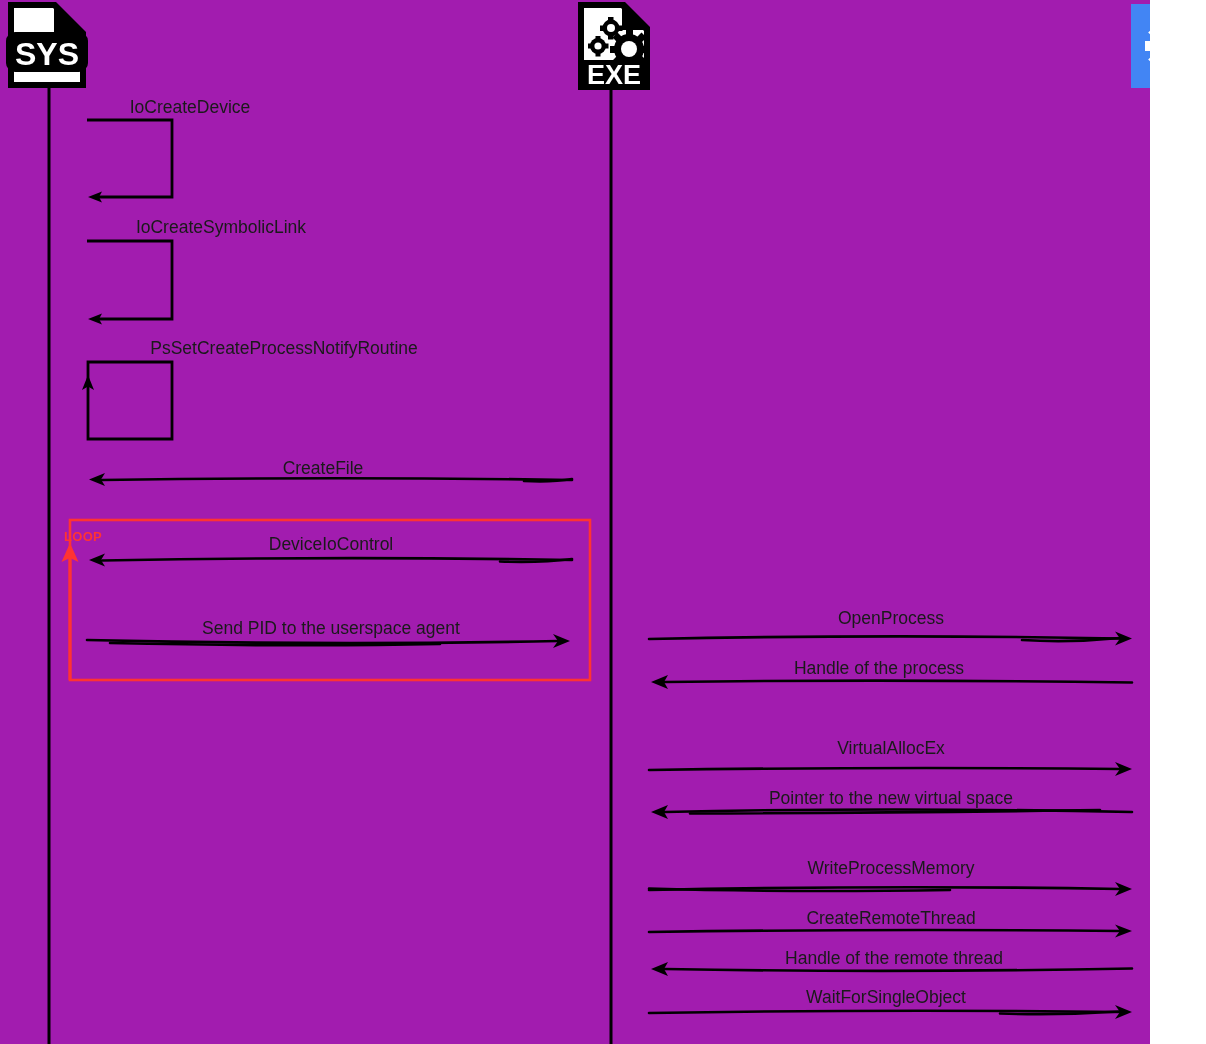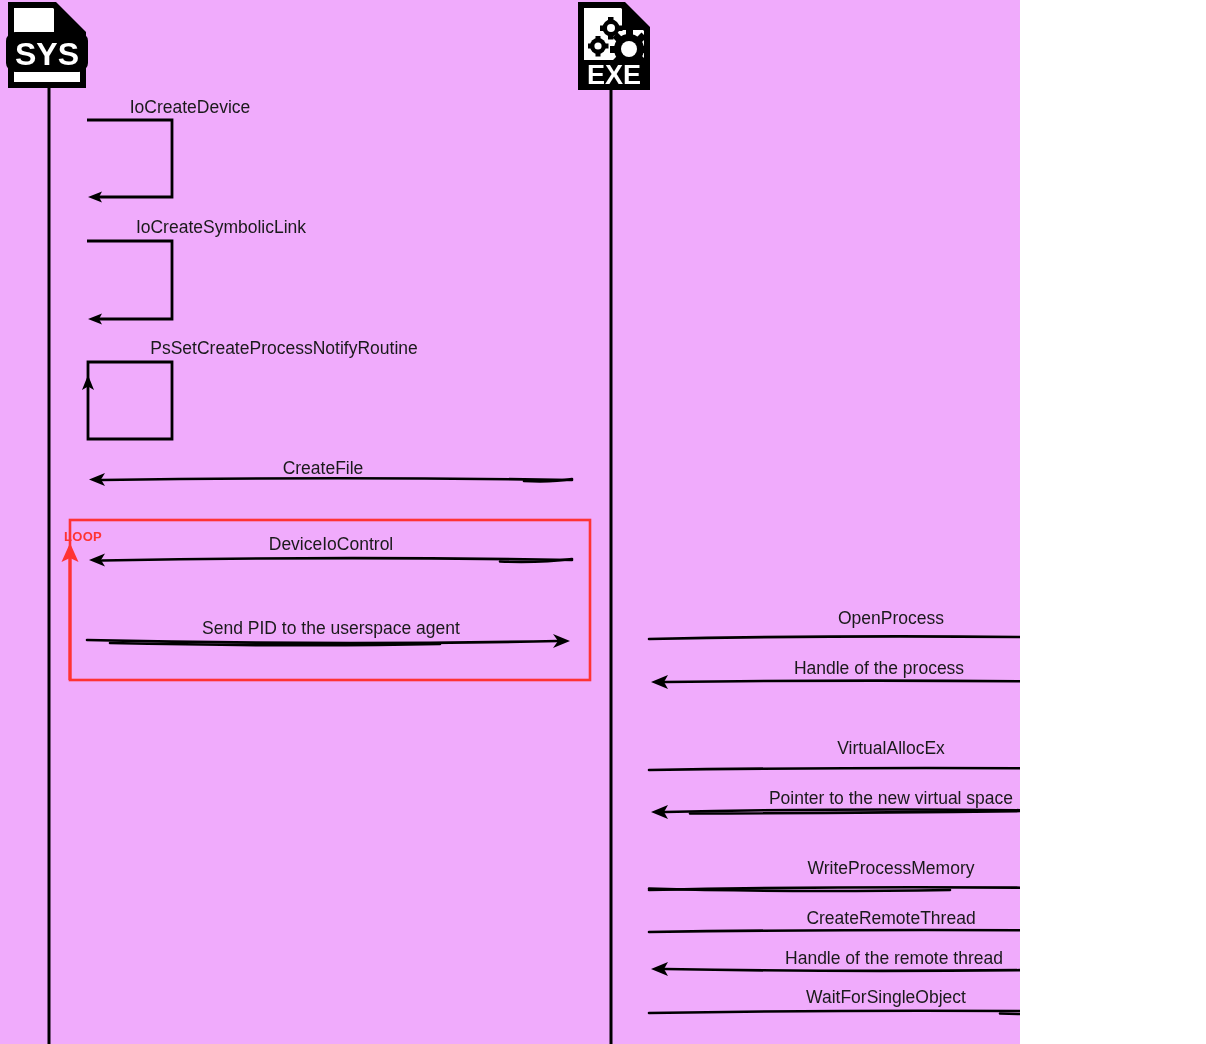--- a/index.html
+++ b/index.html
@@ -6,23 +6,23 @@
     margin: 0;
     padding: 0;
     background: #ffffff;
   }
   body {
     font-family: "Liberation Sans", sans-serif;
     -webkit-font-smoothing: antialiased;
   }
   #canvas {
     position: relative;
-    width: 1020px;
+    width: 1150px;
     height: 1044px;
-    background: #f0abfc;
+    background: #a21caf;
     overflow: hidden;
   }
   #diagram-svg {
     position: absolute;
     left: 0;
     top: 0;
     width: 1206px;
     height: 1044px;
   }
   .msg-label {

